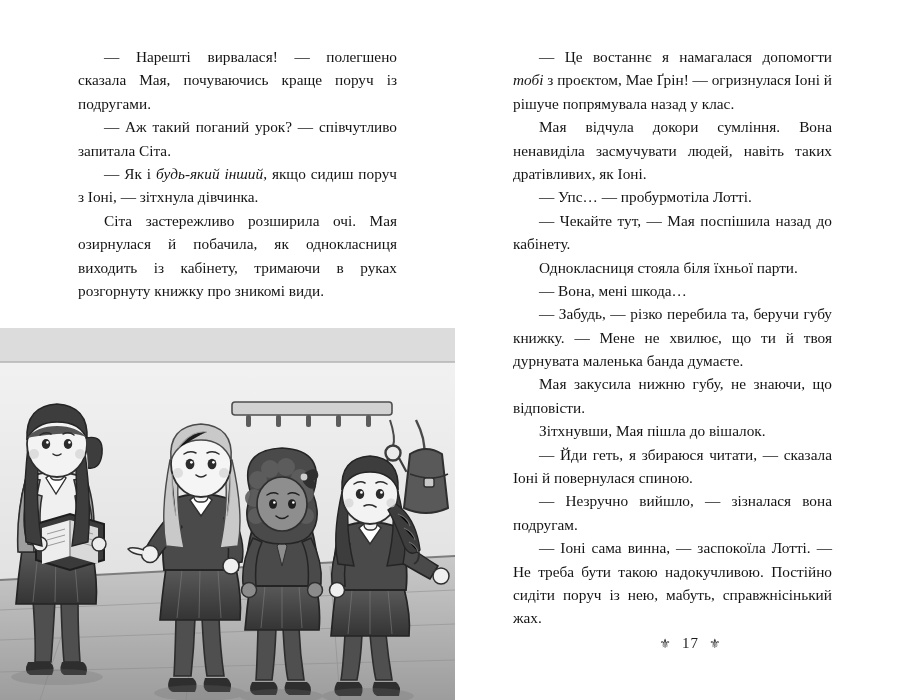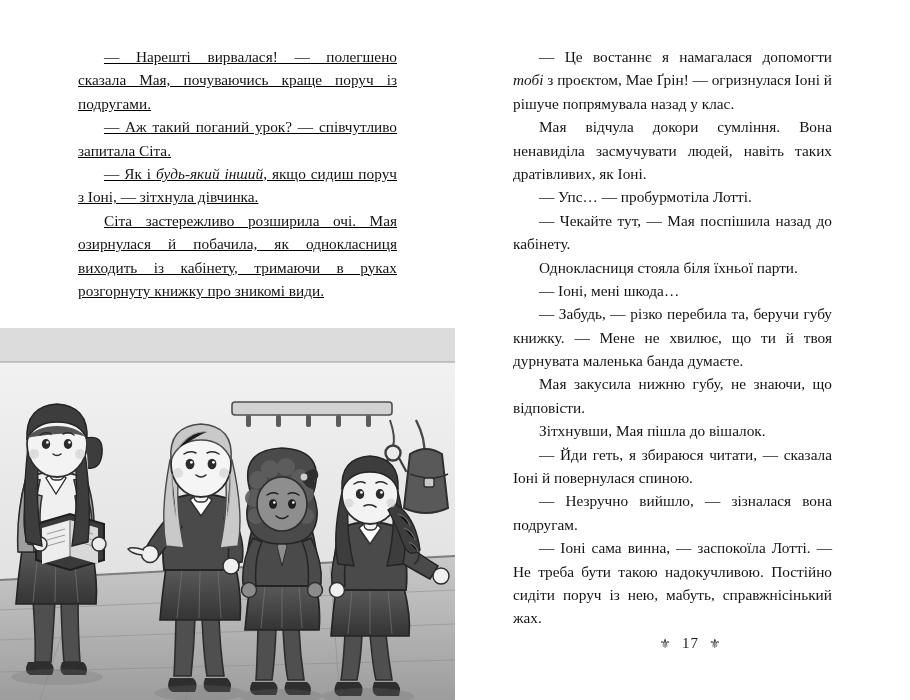--- a/index.html
+++ b/index.html
@@ -20,21 +20,20 @@
     display: flex;
   }
   .page {
     position: relative;
     width: 455px;
     height: 700px;
     box-sizing: border-box;
   }
   .page-left {
     padding: 45px 58px 0 78px;
-    text-decoration: underline;
   }
   .page-right {
     padding: 45px 78px 0 58px;
   }
   .text-col {
     font-size: 15.3px;
     line-height: 1.53;
     color: #141414;
     text-align: justify;
     text-justify: inter-word;
@@ -401,21 +400,21 @@
 
   <div class="page page-right">
     <div class="text-col">
       <p class="para">
         <span>— Це востаннє я намагалася допомогти </span><i>тобі</i><span> з проєктом, Мае Ґрін! — огризнулася Іоні й рішуче попрямувала назад у клас.</span>
       </p>
       <p class="para">Мая відчула докори сумління. Вона ненавиділа засмучувати людей, навіть таких дратівливих, як Іоні.</p>
       <p class="para">— Упс… — пробурмотіла Лотті.</p>
       <p class="para">— Чекайте тут, — Мая поспішила назад до кабінету.</p>
       <p class="para">Однокласниця стояла біля їхньої парти.</p>
-      <p class="para">— Іоні, мені шкода…</p>
+      <p class="para">— Вона, мені шкода…</p>
       <p class="para">— Забудь, — різко перебила та, беручи губу книжку. — Мене не хвилює, що ти й твоя дурнувата маленька банда думаєте.</p>
       <p class="para">Мая закусила нижню губу, не знаючи, що відповісти.</p>
       <p class="para">Зітхнувши, Мая пішла до вішалок.</p>
       <p class="para">— Йди геть, я збираюся читати, — сказала Іоні й повернулася спиною.</p>
       <p class="para">— Незручно вийшло, — зізналася вона подругам.</p>
       <p class="para">— Іоні сама винна, — заспокоїла Лотті. — Не треба бути такою надокучливою. Постійно сидіти поруч із нею, мабуть, справжнісінький жах.</p>
     </div>
 
     <div class="folio">
       <span class="orn">⚜</span><span>17</span><span class="orn">⚜</span>

